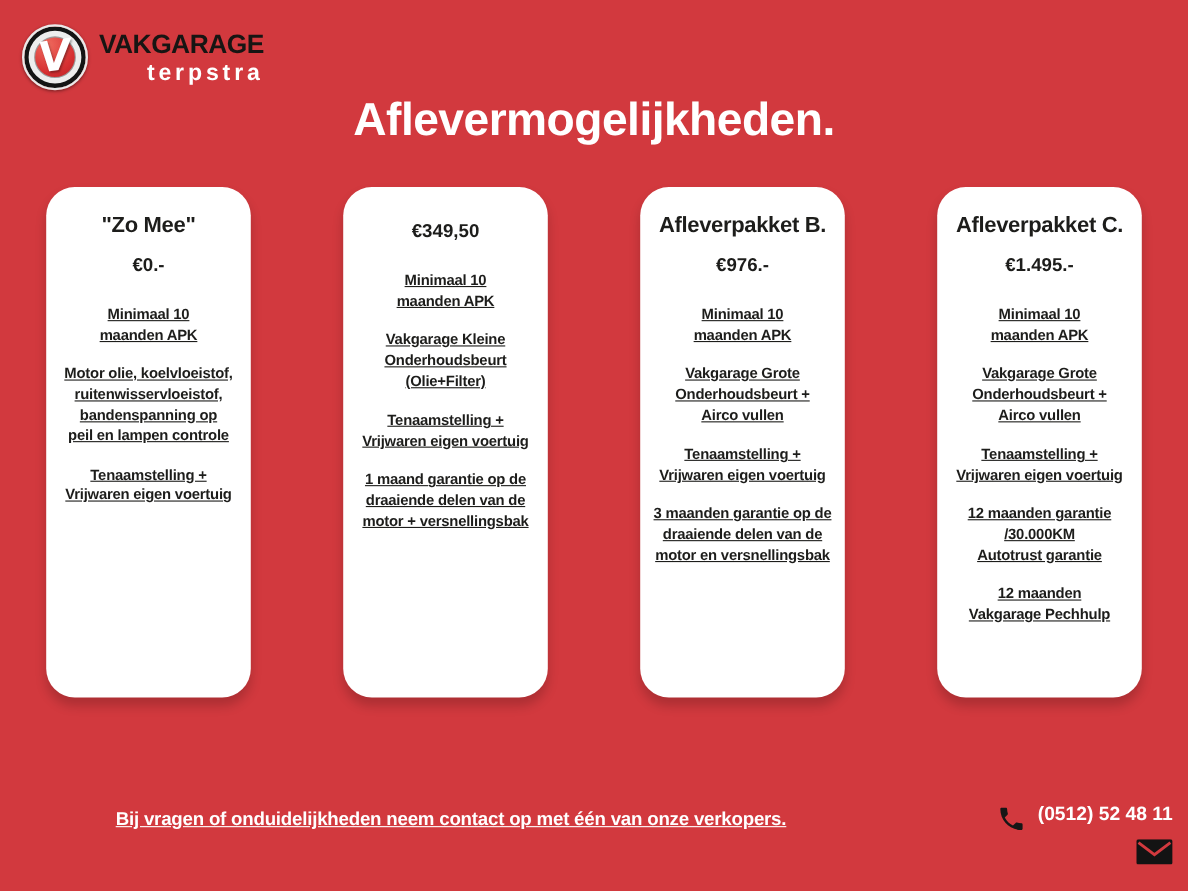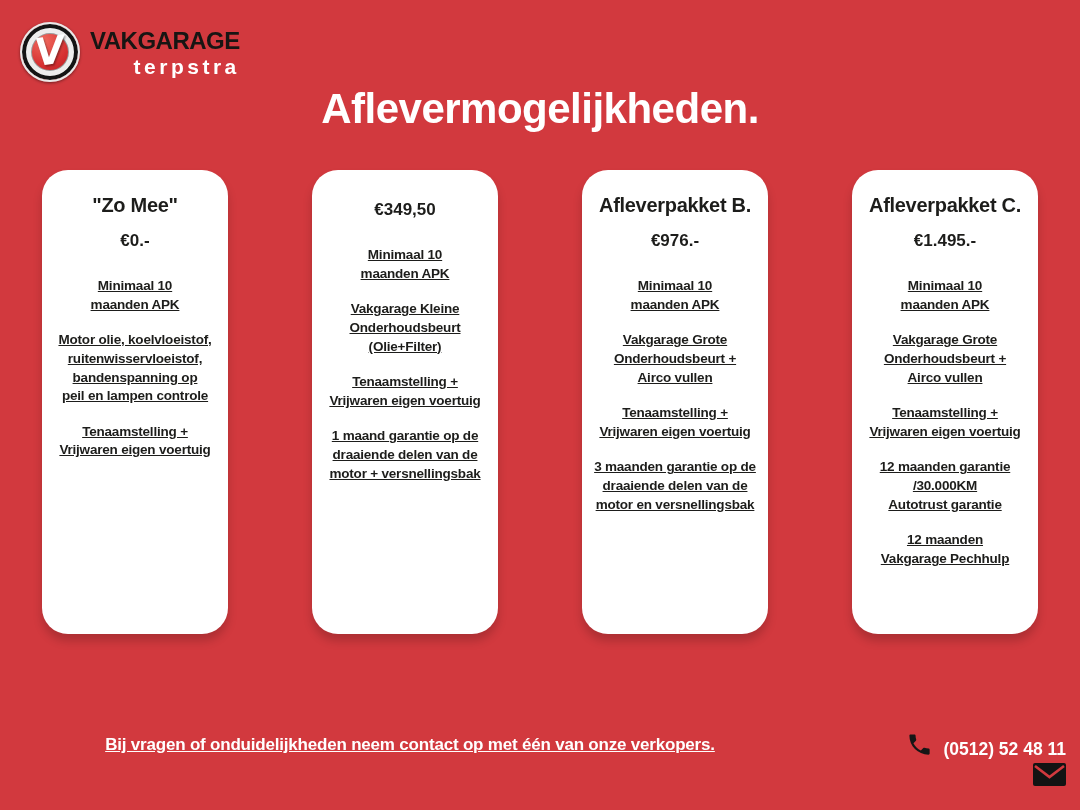--- a/index.html
+++ b/index.html
@@ -54,21 +54,21 @@
 
   
   .footer-note{
     position:absolute;top:735px;left:0;right:260px;text-align:center;
     color:#fff;font-size:17px;font-weight:bold;letter-spacing:-.2px;text-decoration:underline;
   }
   .contacts{
     position:absolute;top:731px;right:14px;display:flex;flex-direction:column;
     align-items:flex-end;gap:5px;color:#fff;font-weight:bold;font-size:17.5px;
   }
-  .contact-row{display:flex;align-items:flex-end;gap:10px;line-height:1;}
+  .contact-row{display:flex;align-items:flex-start;gap:10px;line-height:1;}
   .icon{display:inline-flex;align-items:center;justify-content:center;}
 </style>
 </head>
 <body>
 
 <div class="logo">
   <div class="badge">
     <span class="v">V</span>
   </div>
   <div class="brand-block">

